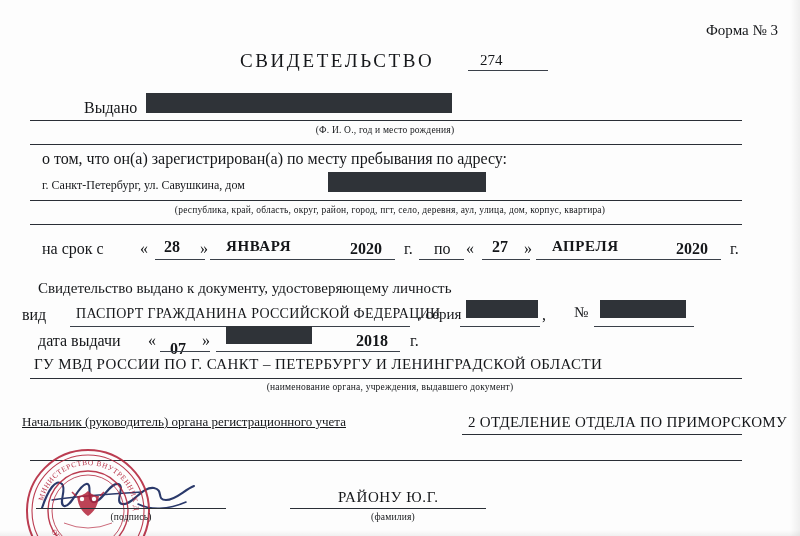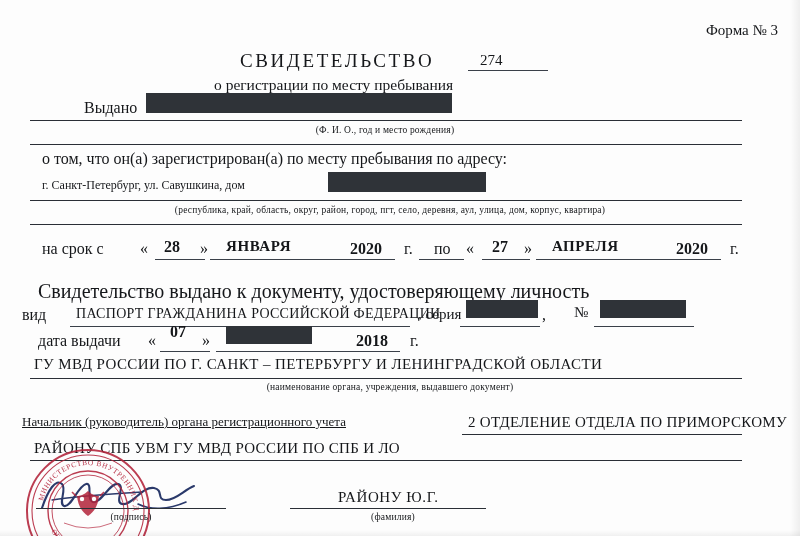--- a/index.html
+++ b/index.html
@@ -104,36 +104,36 @@
   #month-to { left: 552px; top: 238px; font-size: 15px; font-weight: bold; letter-spacing: 0.6px; }
   #year-to { left: 676px; top: 240px; font-size: 16px; font-weight: bold; }
   #g2 { left: 730px; top: 240px; font-size: 16px; }
 
   #term-u1 { left: 155px; top: 259px; width: 50px; }
   #term-u2 { left: 210px; top: 259px; width: 185px; }
   #term-u3 { left: 419px; top: 259px; width: 45px; }
   #term-u4 { left: 482px; top: 259px; width: 48px; }
   #term-u5 { left: 536px; top: 259px; width: 185px; }
 
-  #doc-basis-line { left: 38px; top: 280px; font-size: 20px; }
+  #doc-basis-line { left: 38px; top: 280px; font-size: 15px; }
 
   #vid-label { left: 22px; top: 306px; font-size: 16px; }
   #vid-value { left: 76px; top: 306px; font-size: 14px; letter-spacing: 0.3px; }
   #seria-label { left: 418px; top: 306px; font-size: 15px; }
   #seria-redact { left: 466px; top: 300px; width: 72px; height: 18px; }
   #comma { left: 542px; top: 306px; font-size: 16px; }
   #nomer-label { left: 574px; top: 304px; font-size: 15px; }
   #nomer-redact { left: 600px; top: 300px; width: 86px; height: 18px; }
   #vid-rule { left: 70px; top: 326px; width: 340px; }
   #seria-rule { left: 460px; top: 326px; width: 80px; }
   #nomer-rule { left: 594px; top: 326px; width: 100px; }
 
   #date-label { left: 38px; top: 332px; font-size: 16px; }
   #dq1 { left: 148px; top: 332px; font-size: 16px; }
-  #date-day { left: 170px; top: 323px; font-size: 16px; font-weight: bold; }
+  #date-day { left: 170px; top: 340px; font-size: 16px; font-weight: bold; }
   #dq2 { left: 202px; top: 332px; font-size: 16px; }
   #date-month-redact { left: 226px; top: 326px; width: 86px; height: 18px; }
   #date-year { left: 356px; top: 332px; font-size: 16px; font-weight: bold; }
   #g3 { left: 410px; top: 332px; font-size: 16px; }
   #date-u1 { left: 160px; top: 351px; width: 50px; }
   #date-u2 { left: 216px; top: 351px; width: 184px; }
 
   #organ-line { left: 34px; top: 356px; font-size: 15px; letter-spacing: 0.4px; }
   #organ-rule { left: 30px; top: 378px; width: 712px; }
   #organ-caption { left: 230px; top: 382px; width: 320px; }
@@ -189,21 +189,20 @@
 </head>
 <body>
 
 <div class="page">
 
   <div class="txt" id="form-no">Форма № 3</div>
 
   <div class="txt" id="doc-title">СВИДЕТЕЛЬСТВО</div>
   <div class="txt" id="doc-number">274</div>
   <div class="rule thin" id="doc-number-rule"></div>
-  <div class="txt" id="doc-subtitle">о регистрации по месту пребывания</div>
 
   <div class="txt" id="issued-label">Выдано</div>
   <div class="redact" id="issued-redact"></div>
   <div class="rule" id="issued-rule"></div>
   <div class="caption" id="fio-caption">(Ф. И. О., год и место рождения)</div>
 
   <div class="rule" id="row2-rule"></div>
   <div class="txt" id="about-line">о том, что он(а) зарегистрирован(а) по месту пребывания по адресу:</div>
 
   <div class="txt" id="addr-line">г. Санкт-Петербург, ул. Савушкина, дом</div>
@@ -255,21 +254,20 @@
   <div class="rule thin" id="date-u1"></div>
   <div class="rule thin" id="date-u2"></div>
 
   <div class="txt" id="organ-line">ГУ  МВД  РОССИИ  ПО  Г. САНКТ – ПЕТЕРБУРГУ  И  ЛЕНИНГРАДСКОЙ ОБЛАСТИ</div>
   <div class="rule" id="organ-rule"></div>
   <div class="caption" id="organ-caption">(наименование органа, учреждения, выдавшего документ)</div>
 
   <div class="txt" id="chief-label">Начальник (руководитель) органа регистрационного учета</div>
   <div class="txt" id="chief-value1">2 ОТДЕЛЕНИЕ ОТДЕЛА  ПО ПРИМОРСКОМУ</div>
   <div class="rule" id="chief-rule1"></div>
-  <div class="txt" id="chief-value2">РАЙОНУ СПБ УВМ  ГУ  МВД  РОССИИ  ПО СПБ  И  ЛО</div>
   <div class="rule" id="chief-rule2"></div>
 
   <div id="signature">
     <svg width="180" height="48" viewBox="0 0 180 48" fill="none" xmlns="http://www.w3.org/2000/svg">
       <path d="M4 38 C10 20, 18 8, 24 14 C29 19, 20 34, 26 36 C33 38, 40 16, 48 14 C55 12, 48 30, 55 32 C63 34, 72 12, 80 14 C88 16, 76 32, 84 34 C94 36, 104 16, 116 18 C126 20, 118 30, 128 30 C138 30, 146 20, 156 16" stroke="#2b3a6b" stroke-width="2.1" stroke-linecap="round"></path>
       <path d="M14 30 C38 26, 70 24, 104 22" stroke="#2b3a6b" stroke-width="1.3" stroke-linecap="round"></path>
       <path d="M100 34 C112 40, 130 40, 148 32" stroke="#2b3a6b" stroke-width="1.6" stroke-linecap="round"></path>
     </svg>
   </div>
 

